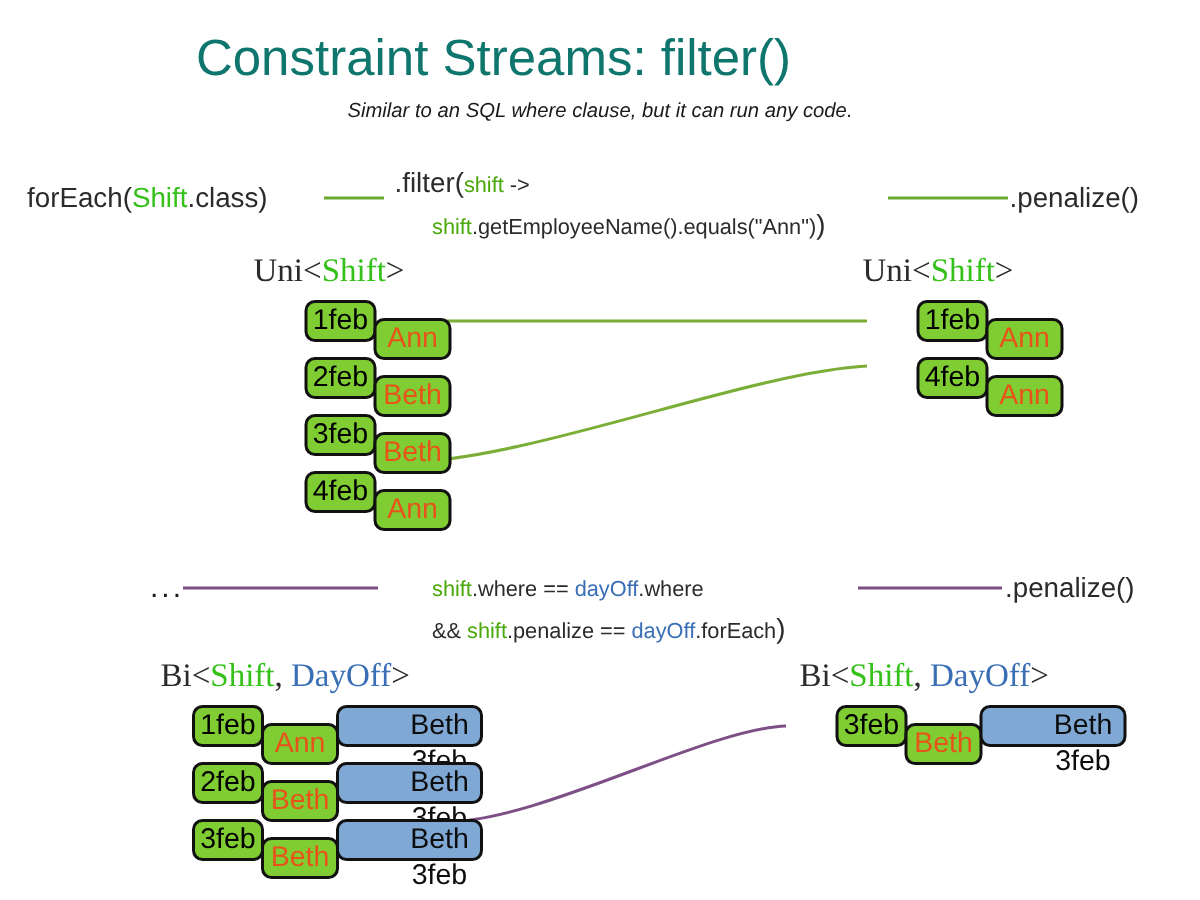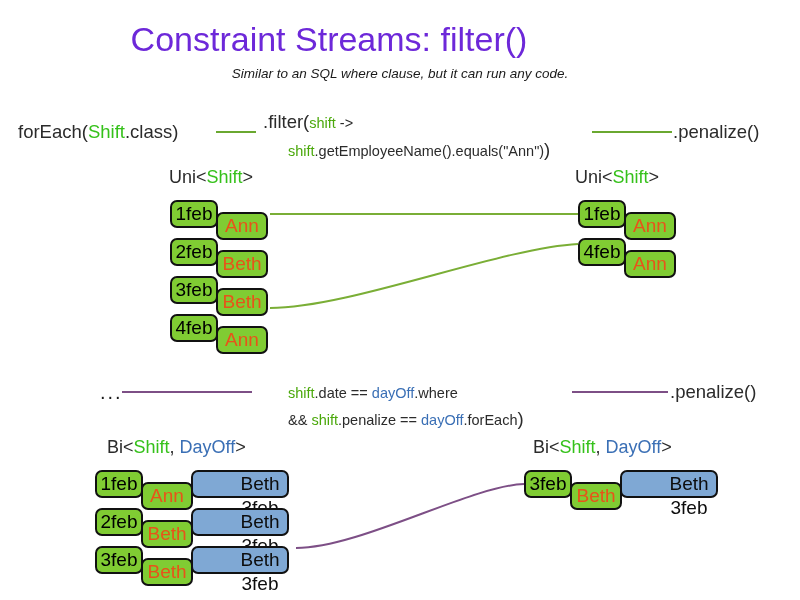--- a/index.html
+++ b/index.html
@@ -9,21 +9,21 @@
     font-family:"Liberation Sans", sans-serif;
     overflow:hidden;
     position:relative;
   }
   #stage{position:relative;width:800px;height:600px;}
 
   
   .title{
     position:absolute;left:0;top:20px;width:658px;
     text-align:center;
-    font-size:34px;color:#6d28d9;
+    font-size:34px;color:#0f766e;
     letter-spacing:0px;
     white-space:nowrap;
   }
   .subtitle{
     position:absolute;left:0;top:66px;width:800px;
     text-align:center;
     font-size:13.5px;color:#1a1a1a;font-style:italic;
   }
 
   
@@ -49,29 +49,29 @@
     border-radius:7px;
     height:28px;
     line-height:24px;
     font-size:19px;
     text-align:center;
     margin-right:-2px;
     position:relative;
   }
   .cell.green{background:#80cc33;}
   .cell.blue{background:#7fa8d4;padding-left:40px;}
-  .t-date{color:#000000;}
+  .t-date{color:#000000;margin-left:33px;}
   .t-name{color:#e8531a;margin-top:12px;}
   .t-pair{color:#0d0d0d;}
 
   .w-date{width:48px;}
   .w-name{width:52px;}
   .w-pair{width:98px;}
 
-  .tbl-label{position:absolute;font-size:18px;white-space:nowrap;color:#1a1a1a;}
+  .tbl-label{position:absolute;font-size:22px;white-space:nowrap;color:#1a1a1a;font-family:Liberation Serif, serif;}
 
   .dots{position:absolute;font-size:20px;color:#1a1a1a;letter-spacing:2px;}
 </style>
 </head>
 <body>
 
 <div id="stage">
 
   <div class="title">Constraint Streams: filter()</div>
   <div class="subtitle">Similar to an SQL where clause, but it can run any code.</div>
@@ -128,21 +128,21 @@
       </div>
       <div class="row">
         <div class="cell green w-date t-date">4feb</div>
         <div class="cell green w-name t-name">Ann</div>
       </div>
     </div>
 
   <div class="dots" style="left:100px;top:381px;">...</div>
 
 
-  <div class="abs codesm" style="left:288px;top:385px;"><span class="g">shift</span><span class="k">.date == </span><span class="b">dayOff</span><span class="k">.where</span></div>
+  <div class="abs codesm" style="left:288px;top:385px;"><span class="g">shift</span><span class="k">.where == </span><span class="b">dayOff</span><span class="k">.where</span></div>
 
   <div class="abs codesm" style="left:288px;top:408px;"><span class="k">&amp;&amp; </span><span class="g">shift</span><span class="k">.penalize == </span><span class="b">dayOff</span><span class="k">.forEach</span><span class="code k">)</span></div>
 
   <div class="abs code" style="left:670px;top:381px;">.penalize()</div>
 
   <div class="tbl-label" style="left:107px;top:437px;"><span class="k">Bi&lt;</span><span class="gbright">Shift</span><span class="k">, </span><span class="b">DayOff</span><span class="k">&gt;</span></div>
 
   <div class="tbl" id="bi-left" style="left:95px;top:470px;">
       <div class="row">
         <div class="cell green w-date t-date">1feb</div>

